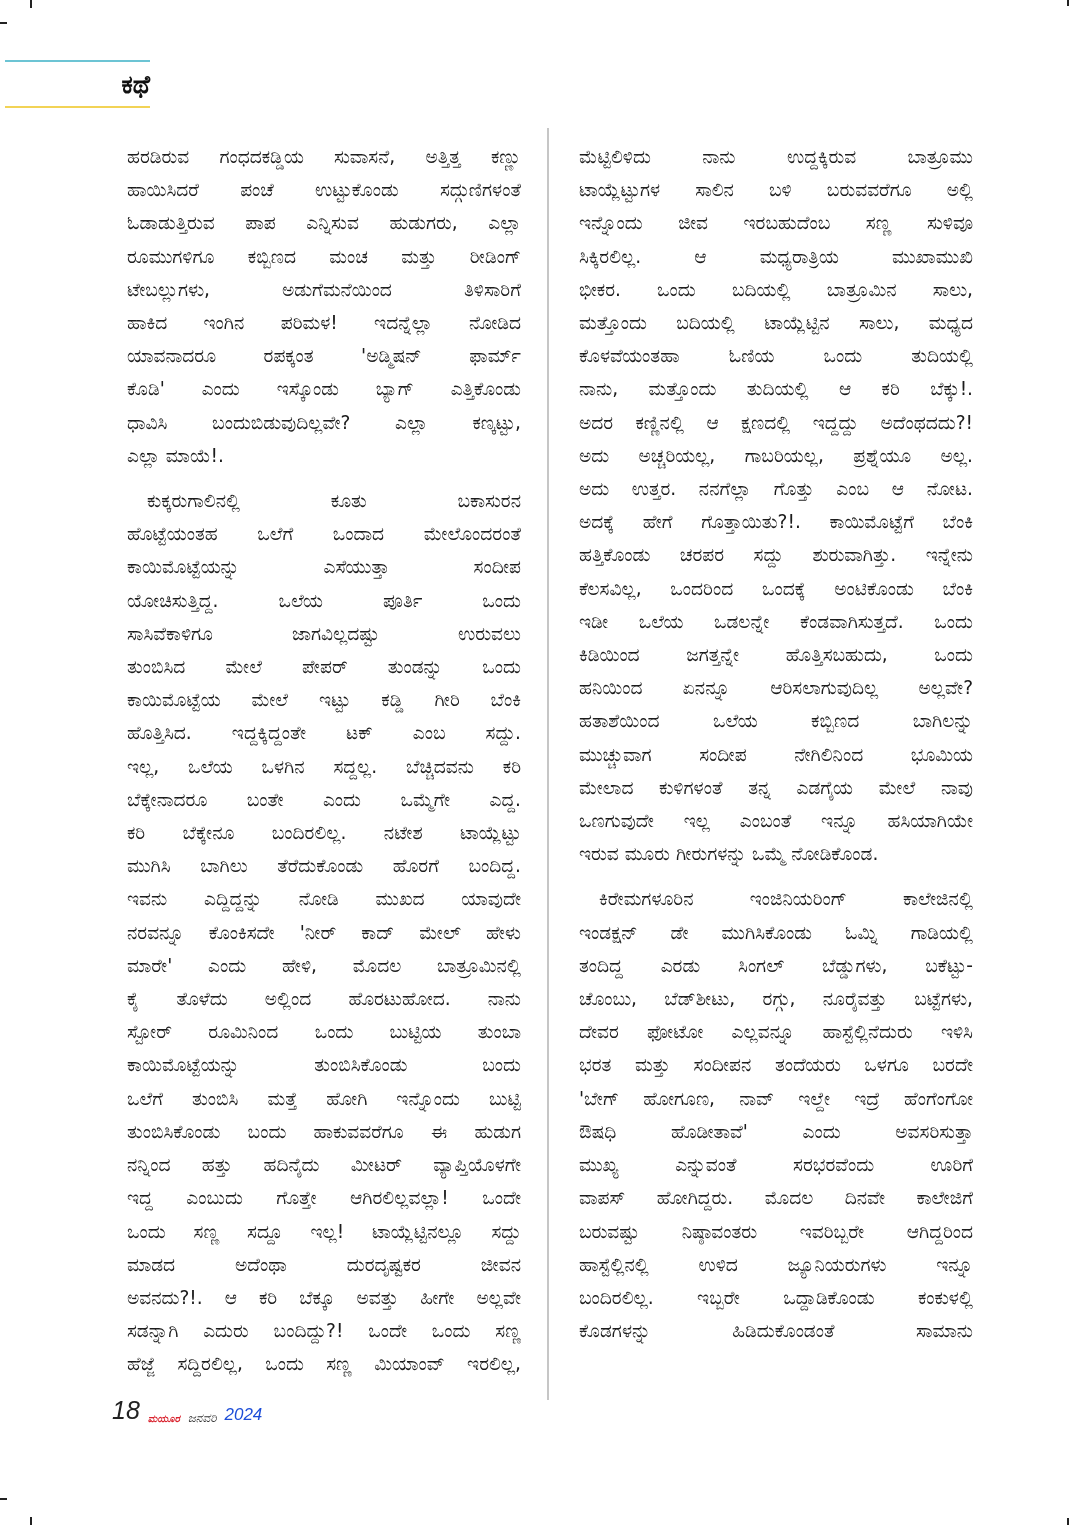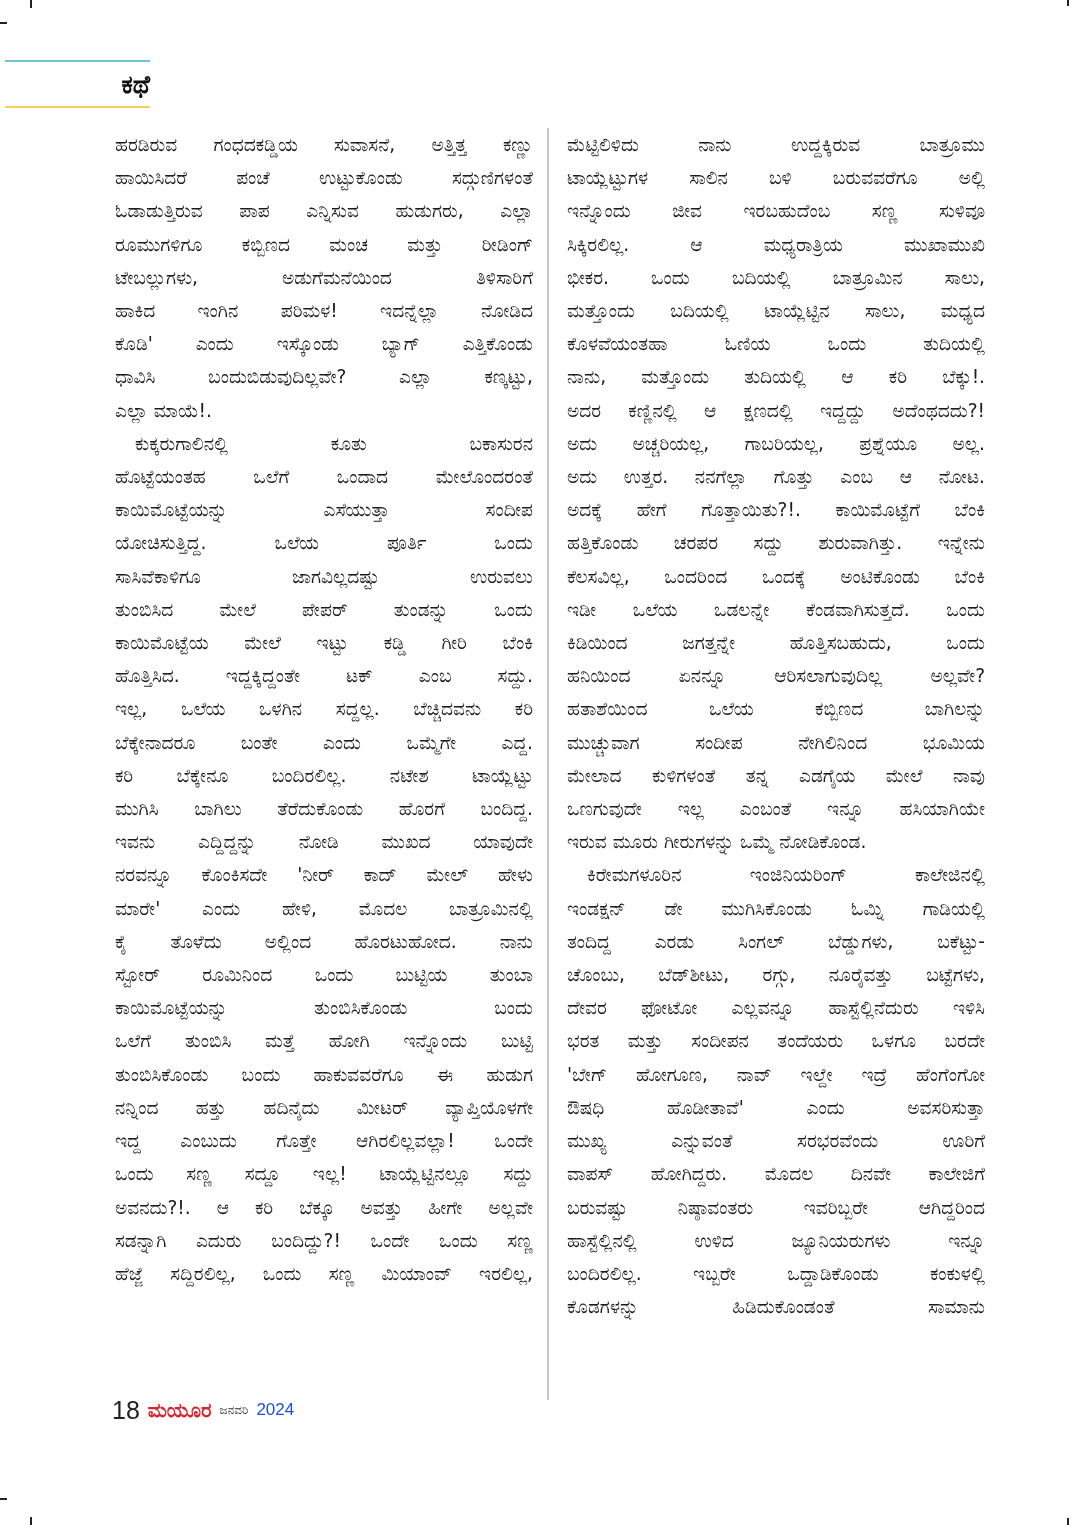--- a/index.html
+++ b/index.html
@@ -5,28 +5,28 @@
   html, body { margin: 0; padding: 0; background: #ffffff; }
   body { width: 1072px; height: 1525px; position: relative; overflow: hidden; font-family: "DejaVu Sans", sans-serif; color: #1a1a1a; }
   .crop { position: absolute; background: #222; }
   .section-head { position: absolute; left: 5px; top: 58px; width: 145px; height: 50px; }
   .section-head .rule-top { position: absolute; left: 0; top: 2px; width: 145px; height: 2px; background: #6cc4d4; }
   .section-head .rule-bottom { position: absolute; left: 0; top: 48px; width: 145px; height: 2px; background: #f2d356; }
   .section-head .title { position: absolute; right: 0; top: 12px; font-size: 25px; font-weight: bold; color: #111; line-height: 30px; }
   .column { position: absolute; top: 128px; width: 418px; font-size: 18.6px; line-height: 33.2px; text-align: justify; color: #1c1c1c; }
   .column.left { left: 115px; }
   .column.right { left: 567px; }
-  .column p { margin: 0; }
+  .column p { margin: 12px; }
   .column p.indent { text-indent: 20px; }
   .column .line { display: block; text-align-last: justify; white-space: nowrap; overflow: hidden; }
   .column .line.last { text-align-last: left; }
   .divider { position: absolute; left: 547px; top: 128px; width: 2px; height: 1272px; background: #c6c6c6; }
-  .footer { position: absolute; left: 112px; top: 1395px; height: 30px; display: flex; align-items: center; gap: 8px; }
+  .footer { position: absolute; left: 112px; top: 1395px; height: 30px; display: flex; align-items: flex-end; gap: 8px; font-style: italic; }
   .footer .page-num { font-family: "Liberation Sans", sans-serif; font-size: 25px; color: #222; }
-  .footer .brand { font-size: 20px; font-weight: bold; color: #d9232e; }
+  .footer .brand { font-size: 10px; font-weight: bold; color: #d9232e; }
   .footer .month { font-size: 12px; color: #333; }
   .footer .year { font-family: "Liberation Sans", sans-serif; font-size: 17px; color: #1d4ed8; }
 </style>
 </head>
 <body>
 
 <div class="crop" style="left:30px;top:0;width:2px;height:8px;"></div>
 <div class="crop" style="left:0;top:22px;width:7px;height:2px;"></div>
 <div class="crop" style="left:1067px;top:0;width:2px;height:6px;"></div>
 <div class="crop" style="left:0;top:1498px;width:7px;height:2px;"></div>
@@ -40,20 +40,21 @@
 </div>
 
 <div class="column left" id="left-col">
     <p>
       <span class="line">ಹರಡಿರುವ ಗಂಧದಕಡ್ಡಿಯ ಸುವಾಸನೆ, ಅತ್ತಿತ್ತ ಕಣ್ಣು</span>
       <span class="line">ಹಾಯಿಸಿದರೆ ಪಂಚೆ ಉಟ್ಟುಕೊಂಡು ಸದ್ಗುಣಿಗಳಂತೆ</span>
       <span class="line">ಓಡಾಡುತ್ತಿರುವ ಪಾಪ ಎನ್ನಿಸುವ ಹುಡುಗರು, ಎಲ್ಲಾ</span>
       <span class="line">ರೂಮುಗಳಿಗೂ ಕಬ್ಬಿಣದ ಮಂಚ ಮತ್ತು ರೀಡಿಂಗ್</span>
       <span class="line">ಟೇಬಲ್ಲುಗಳು, ಅಡುಗೆಮನೆಯಿಂದ ತಿಳಿಸಾರಿಗೆ</span>
       <span class="line">ಹಾಕಿದ ಇಂಗಿನ ಪರಿಮಳ! ಇದನ್ನೆಲ್ಲಾ ನೋಡಿದ</span>
+      <span class="line">ಯಾವನಾದರೂ ರಪಕ್ಕಂತ 'ಅಡ್ಮಿಷನ್ ಫಾರ್ಮ್</span>
       <span class="line">ಕೊಡಿ' ಎಂದು ಇಸ್ಕೊಂಡು ಬ್ಯಾಗ್ ಎತ್ತಿಕೊಂಡು</span>
       <span class="line">ಧಾವಿಸಿ ಬಂದುಬಿಡುವುದಿಲ್ಲವೇ? ಎಲ್ಲಾ ಕಣ್ಕಟ್ಟು,</span>
       <span class="line last">ಎಲ್ಲಾ ಮಾಯೆ!.</span>
     </p>
     <p class="indent" style="text-indent: 0px;">
       <span class="line" style="padding-left: 20px;">ಕುಕ್ಕರುಗಾಲಿನಲ್ಲಿ ಕೂತು ಬಕಾಸುರನ</span>
       <span class="line">ಹೊಟ್ಟೆಯಂತಹ ಒಲೆಗೆ ಒಂದಾದ ಮೇಲೊಂದರಂತೆ</span>
       <span class="line">ಕಾಯಿಮೊಟ್ಟೆಯನ್ನು ಎಸೆಯುತ್ತಾ ಸಂದೀಪ</span>
       <span class="line">ಯೋಚಿಸುತ್ತಿದ್ದ. ಒಲೆಯ ಪೂರ್ತಿ ಒಂದು</span>
       <span class="line">ಸಾಸಿವೆಕಾಳಿಗೂ ಜಾಗವಿಲ್ಲದಷ್ಟು ಉರುವಲು</span>
@@ -68,20 +69,21 @@
       <span class="line">ನರವನ್ನೂ ಕೊಂಕಿಸದೇ 'ನೀರ್ ಕಾದ್ ಮೇಲ್ ಹೇಳು</span>
       <span class="line">ಮಾರೇ' ಎಂದು ಹೇಳಿ, ಮೊದಲ ಬಾತ್ರೂಮಿನಲ್ಲಿ</span>
       <span class="line">ಕೈ ತೊಳೆದು ಅಲ್ಲಿಂದ ಹೊರಟುಹೋದ. ನಾನು</span>
       <span class="line">ಸ್ಟೋರ್ ರೂಮಿನಿಂದ ಒಂದು ಬುಟ್ಟಿಯ ತುಂಬಾ</span>
       <span class="line">ಕಾಯಿಮೊಟ್ಟೆಯನ್ನು ತುಂಬಿಸಿಕೊಂಡು ಬಂದು</span>
       <span class="line">ಒಲೆಗೆ ತುಂಬಿಸಿ ಮತ್ತೆ ಹೋಗಿ ಇನ್ನೊಂದು ಬುಟ್ಟಿ</span>
       <span class="line">ತುಂಬಿಸಿಕೊಂಡು ಬಂದು ಹಾಕುವವರೆಗೂ ಈ ಹುಡುಗ</span>
       <span class="line">ನನ್ನಿಂದ ಹತ್ತು ಹದಿನೈದು ಮೀಟರ್ ವ್ಯಾಪ್ತಿಯೊಳಗೇ</span>
       <span class="line">ಇದ್ದ ಎಂಬುದು ಗೊತ್ತೇ ಆಗಿರಲಿಲ್ಲವಲ್ಲಾ! ಒಂದೇ</span>
       <span class="line">ಒಂದು ಸಣ್ಣ ಸದ್ದೂ ಇಲ್ಲ! ಟಾಯ್ಲೆಟ್ಟಿನಲ್ಲೂ ಸದ್ದು</span>
+      <span class="line">ಮಾಡದ ಅದೆಂಥಾ ದುರದೃಷ್ಟಕರ ಜೀವನ</span>
       <span class="line">ಅವನದು?!. ಆ ಕರಿ ಬೆಕ್ಕೂ ಅವತ್ತು ಹೀಗೇ ಅಲ್ಲವೇ</span>
       <span class="line">ಸಡನ್ನಾಗಿ ಎದುರು ಬಂದಿದ್ದು?! ಒಂದೇ ಒಂದು ಸಣ್ಣ</span>
       <span class="line">ಹೆಜ್ಜೆ ಸದ್ದಿರಲಿಲ್ಲ, ಒಂದು ಸಣ್ಣ ಮಿಯಾಂವ್ ಇರಲಿಲ್ಲ,</span>
     </p>
   </div>
 
 <div class="divider"></div>
 
 <div class="column right" id="right-col">
     <p>

